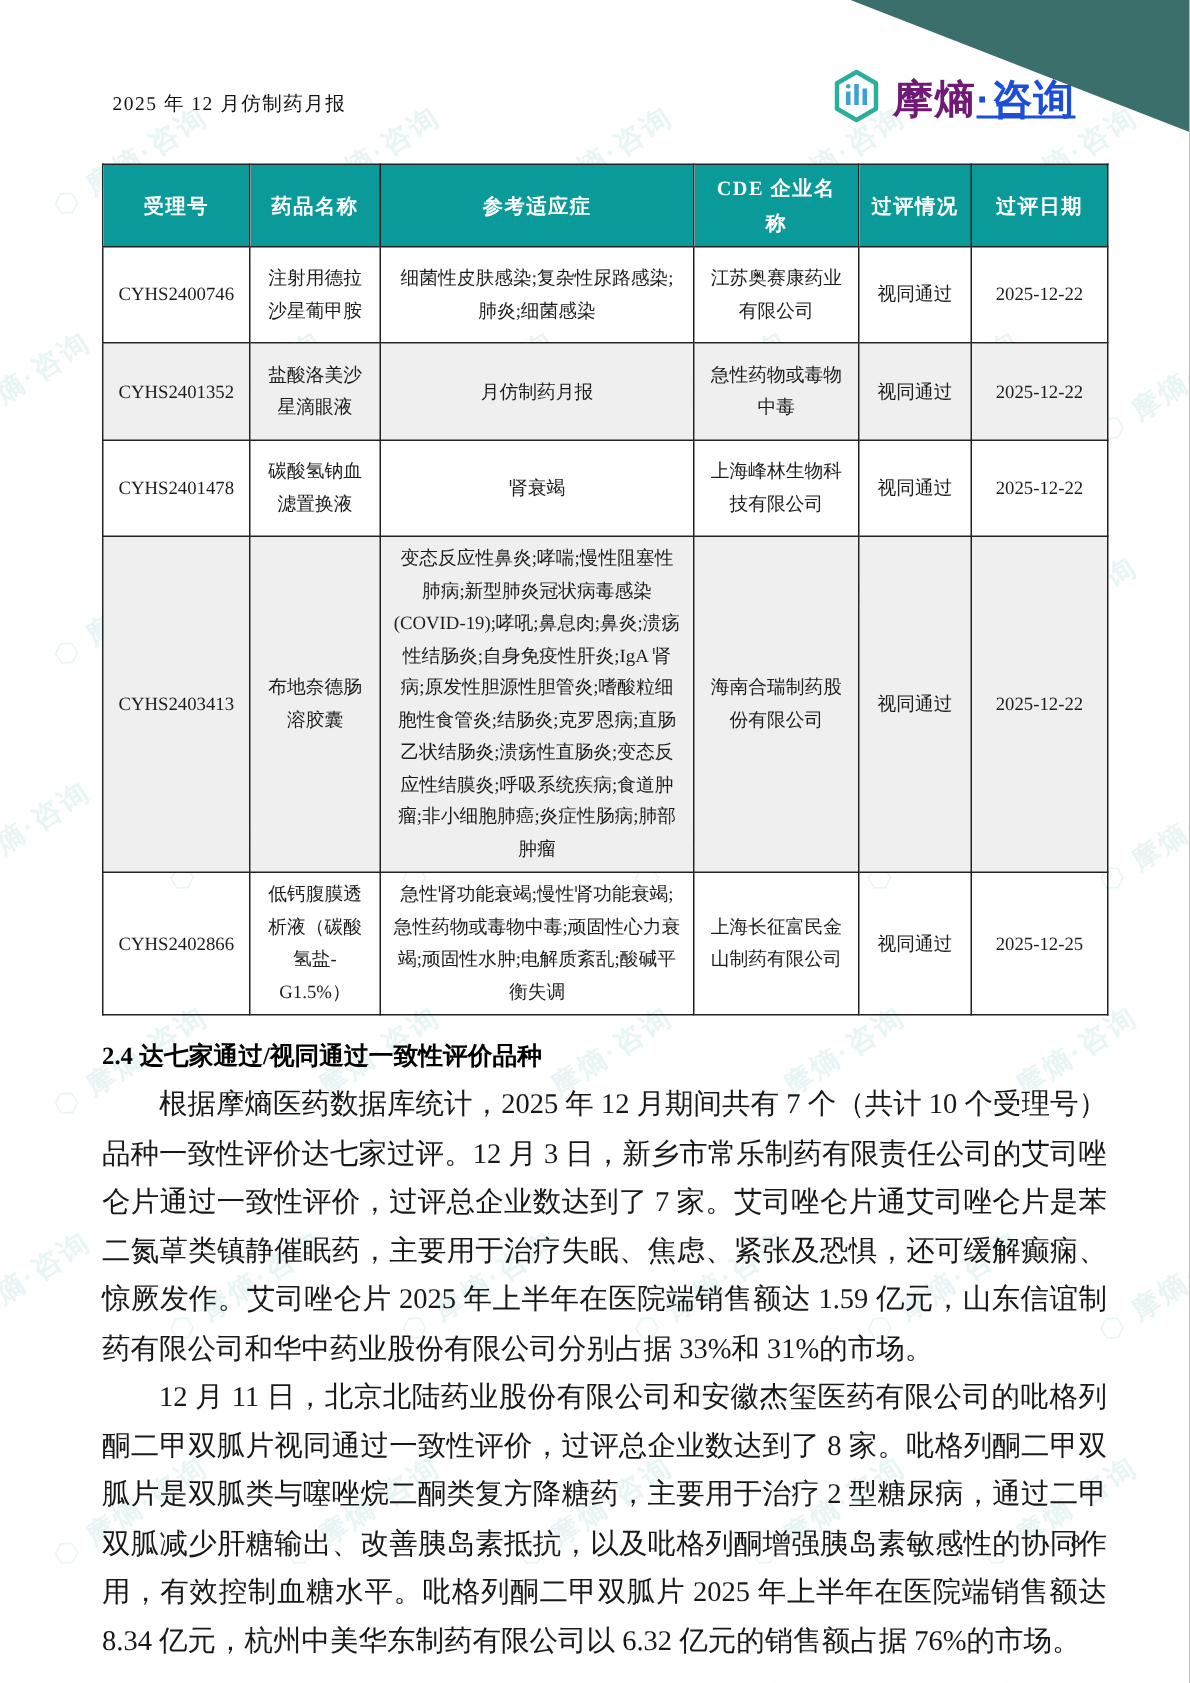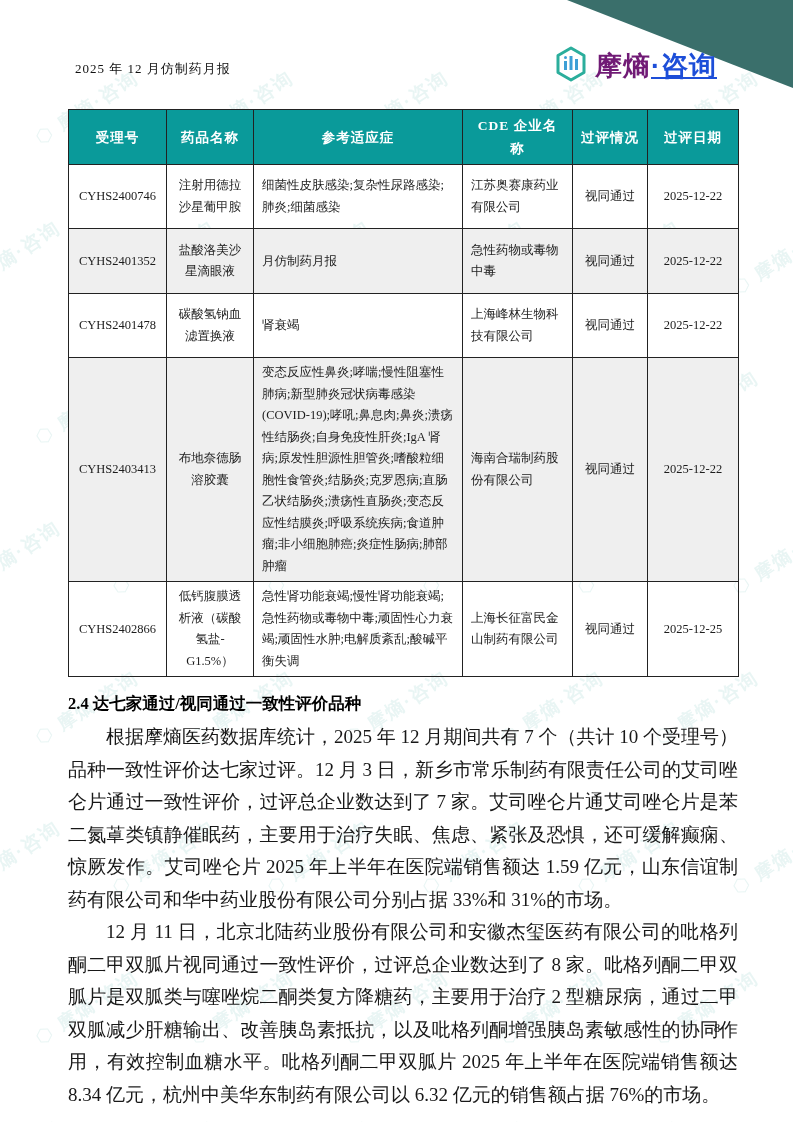--- a/index.html
+++ b/index.html
@@ -45,21 +45,21 @@
   }
   .review-table th,.review-table td{
     border:1px solid #222;padding:4px 8px;vertical-align:middle;
     overflow:hidden;
   }
   .review-table thead th{
     background:#0a9a9a;color:#ffffff;font-weight:bold;font-size:13.5px;
     height:42px;text-align:center;letter-spacing:1px;
   }
   .col-no,.col-drug,.col-status,.col-date{text-align:center;}
-  .col-ind,.col-comp{text-align:left;}
+  .col-ind,.col-comp{text-align:center;}
   .r1 td{height:55px;}
   .r2 td{height:56px;}
   .r3 td{height:55px;}
   .r4 td{height:168px;}
   .r5 td{height:86px;}
   .row-alt{background:#efefef;}
   
   .section-heading{
     margin:16px 0 6px 0;font-size:16.5px;font-weight:bold;color:#000;
   }

